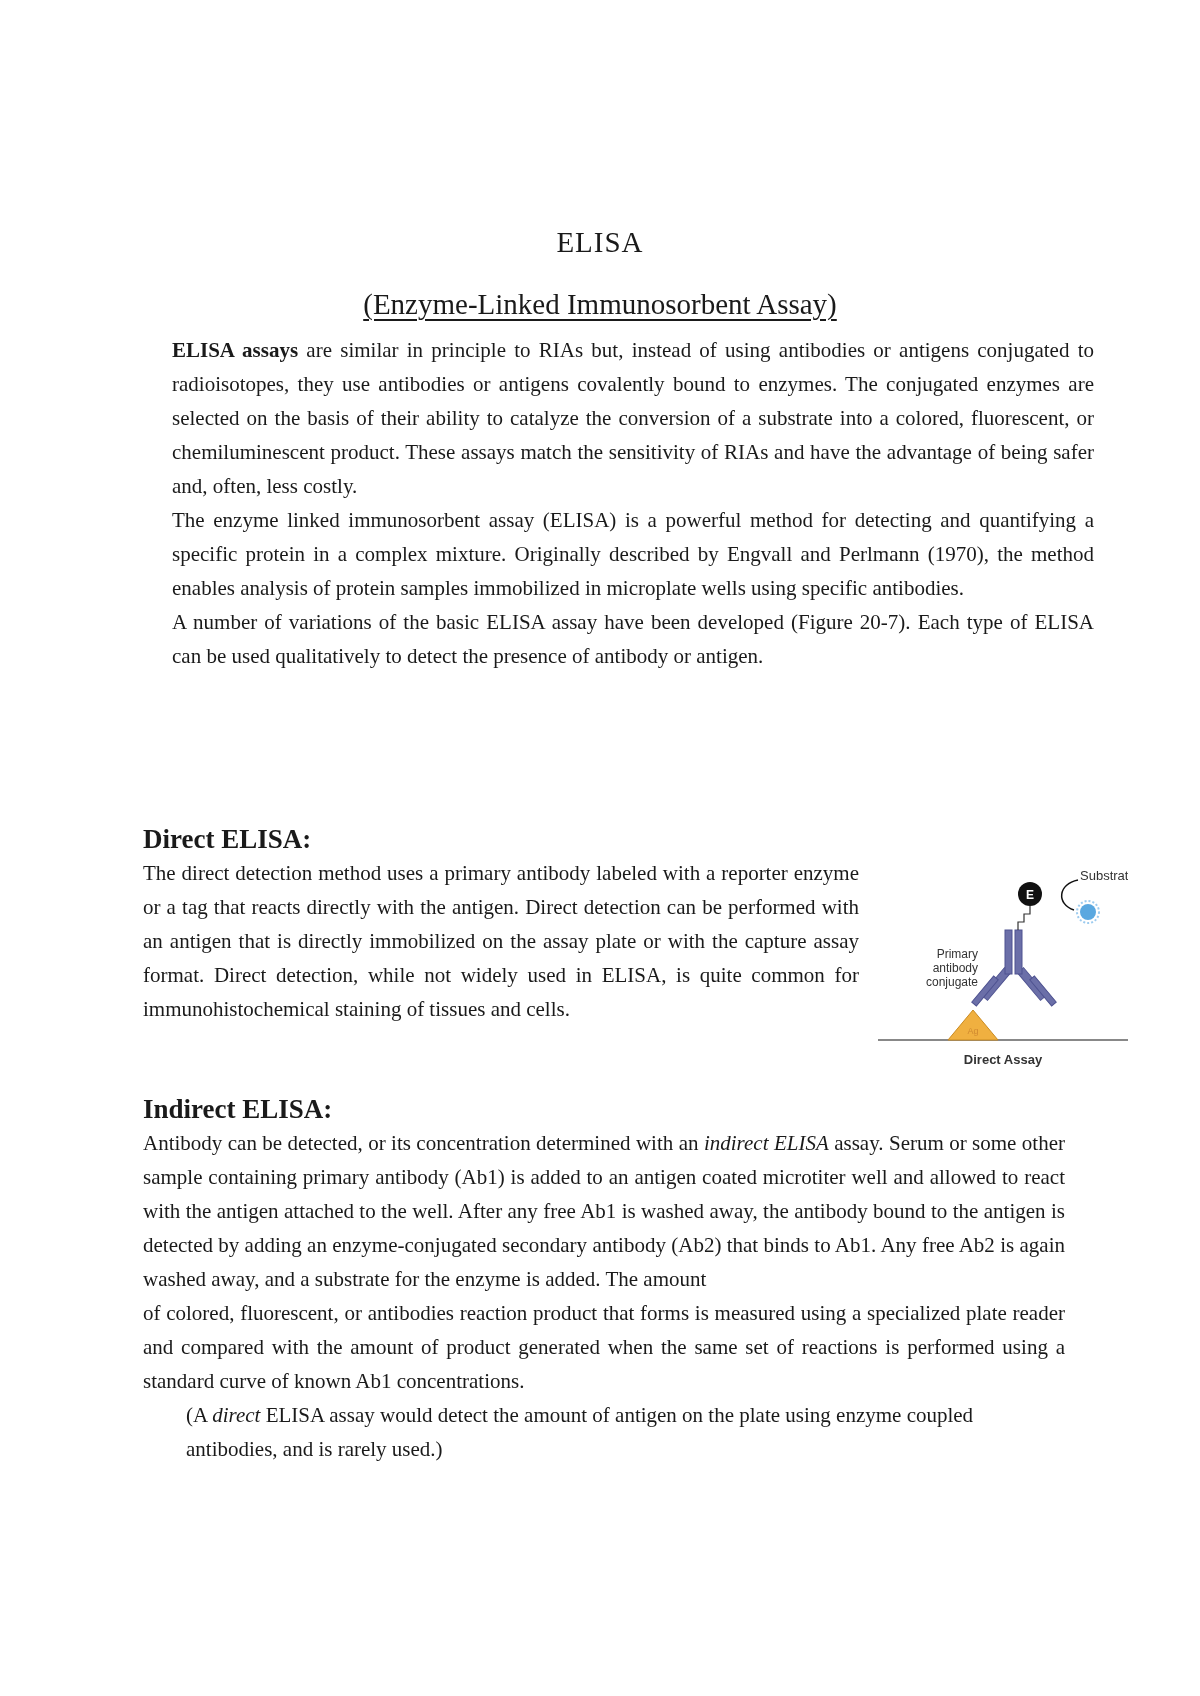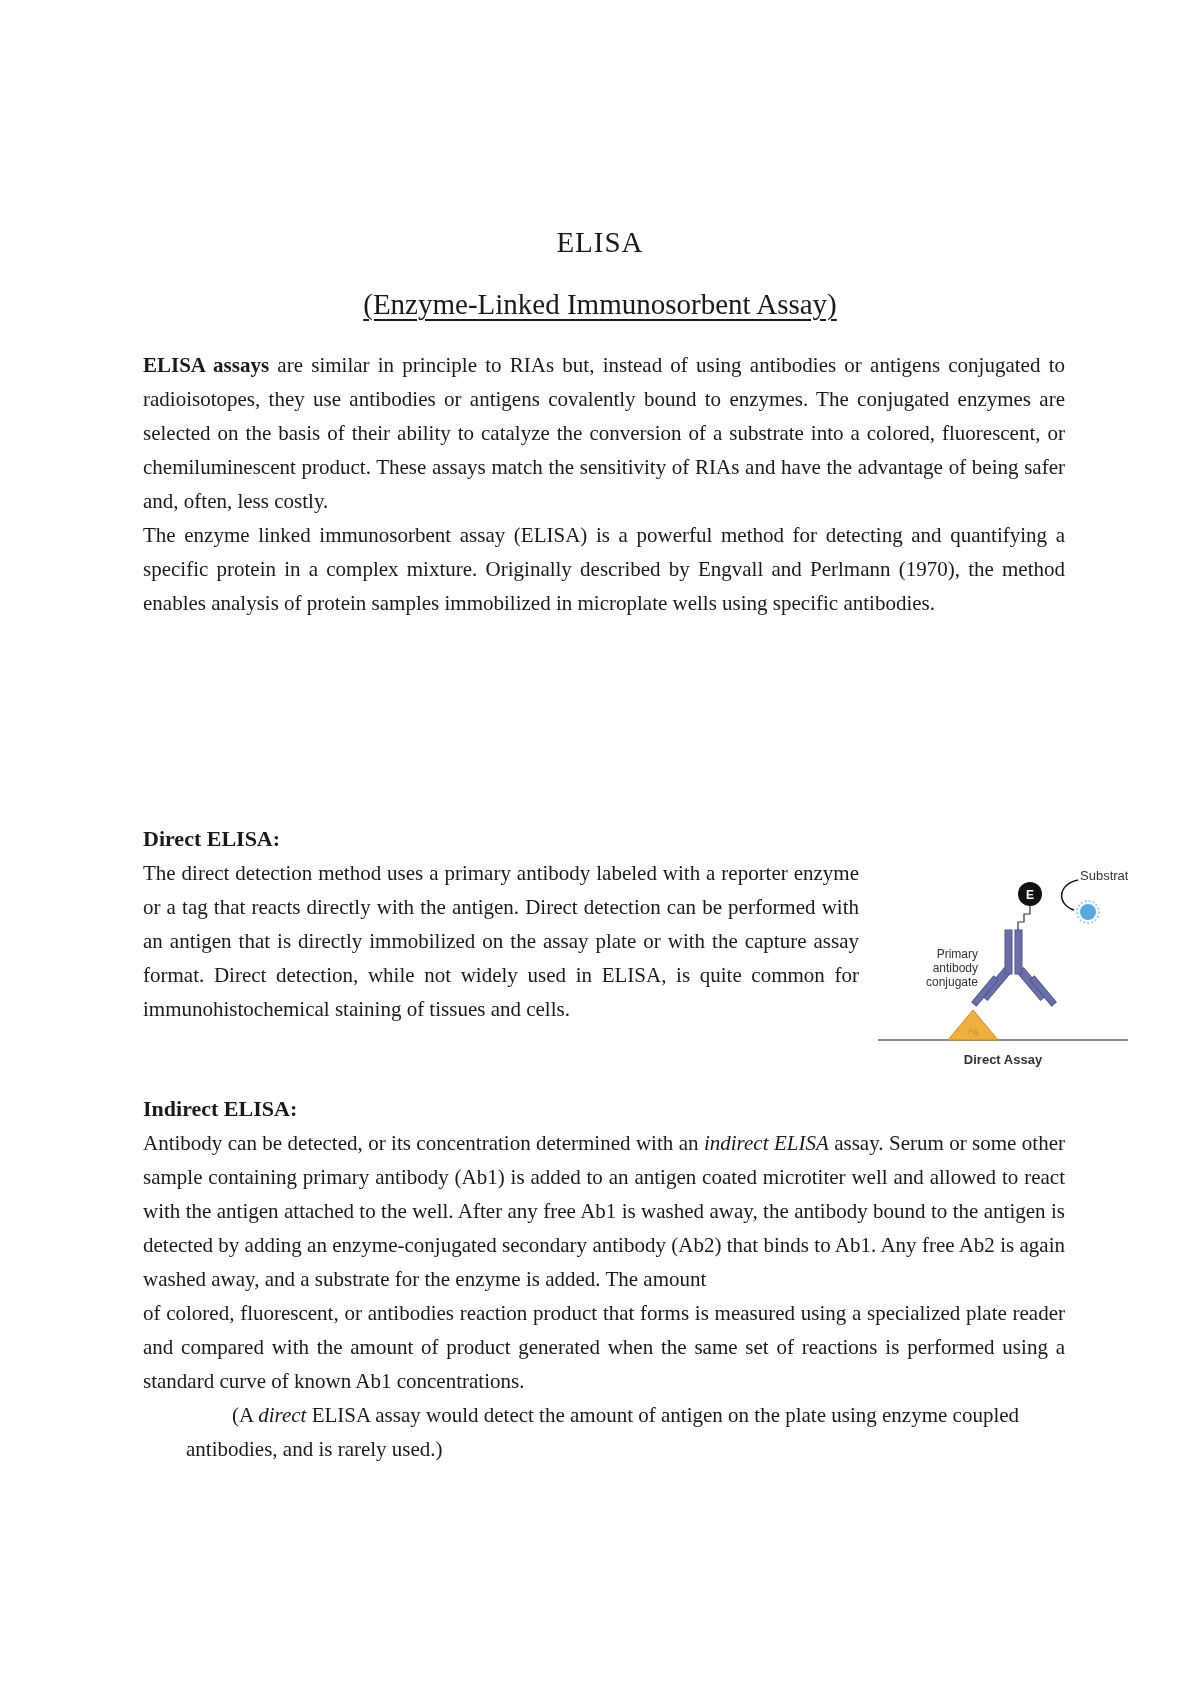--- a/index.html
+++ b/index.html
@@ -8,40 +8,41 @@
     .page { position: absolute; left: 0; top: 0; width: 1200px; height: 1283px; }
     .title { position: absolute; top: 222px; left: 0; width: 1200px; text-align: center;
              font-size: 29px; letter-spacing: 1px; line-height: 40px; }
     .subtitle { position: absolute; top: 284px; left: 0; width: 1200px; text-align: center;
                 font-size: 29px; line-height: 40px; }
     .subtitle span { text-decoration: underline; text-underline-offset: 5px; text-decoration-thickness: 2px; }
     .text { position: absolute; left: 143px; width: 922px; font-size: 21px; line-height: 34px;
             text-align: justify; }
     .p { margin: 0; }
     .last-left { text-align-last: left; }
-    .heading { font-weight: bold; margin: 0; font-size: 22px; line-height: 34px; }
-    #intro { top: 348px; }
+    .heading { font-weight: bold; margin: 0; font-size: 27px; line-height: 34px; }
+    #intro { top: 333px; margin-left: 29px; }
     #direct { top: 822px; width: 716px; }
     #indirect { top: 1092px; }
     .figure { position: absolute; left: 878px; top: 870px; width: 250px; height: 200px; }
     .figure svg { width: 250px; height: 200px; display: block; }
     .fig-label { font-family: "Liberation Sans", "DejaVu Sans", sans-serif; }
-    .line-left { text-align: center; text-align-last: left; margin-left: 43px; }
+    .line-left { text-align: left; text-align-last: left; margin-left: 43px; }
   </style>
 </head>
 <body>
 
 <div class="page">
 
   <div class="title">ELISA</div>
   <div class="subtitle"><span>(Enzyme-Linked Immunosorbent Assay)</span></div>
 
   <div class="text" id="intro">
     <p class="p last-left"><b>ELISA assays</b><span> are similar in principle to RIAs but, instead of using antibodies or antigens conjugated to radioisotopes, they use antibodies or antigens covalently bound to enzymes. The conjugated enzymes are selected on the basis of their ability to catalyze the conversion of a substrate into a colored, fluorescent, or chemiluminescent product. These assays match the sensitivity of RIAs and have the advantage of being safer and, often, less costly.</span></p>
     <p class="p last-left">The enzyme linked immunosorbent assay (ELISA) is a powerful method for detecting and quantifying a specific protein in a complex mixture. Originally described by Engvall and Perlmann (1970), the method enables analysis of protein samples immobilized in microplate wells using specific antibodies.</p>
+    <p class="p last-left">A number of variations of the basic ELISA assay have been developed (Figure 20-7). Each type of ELISA can be used qualitatively to detect the presence of antibody or antigen.</p>
   </div>
 
   <div class="text" id="direct">
     <p class="heading">Direct ELISA:</p>
     <p class="p last-left">The direct detection method uses a primary antibody labeled with a reporter enzyme or a tag that reacts directly with the antigen. Direct detection can be performed with an antigen that is directly immobilized on the assay plate or with the capture assay format. Direct detection, while not widely used in ELISA, is quite common for immunohistochemical staining of tissues and cells.</p>
   </div>
 
   <div class="figure">
     <svg viewBox="0 0 250 200" xmlns="http://www.w3.org/2000/svg">
 

